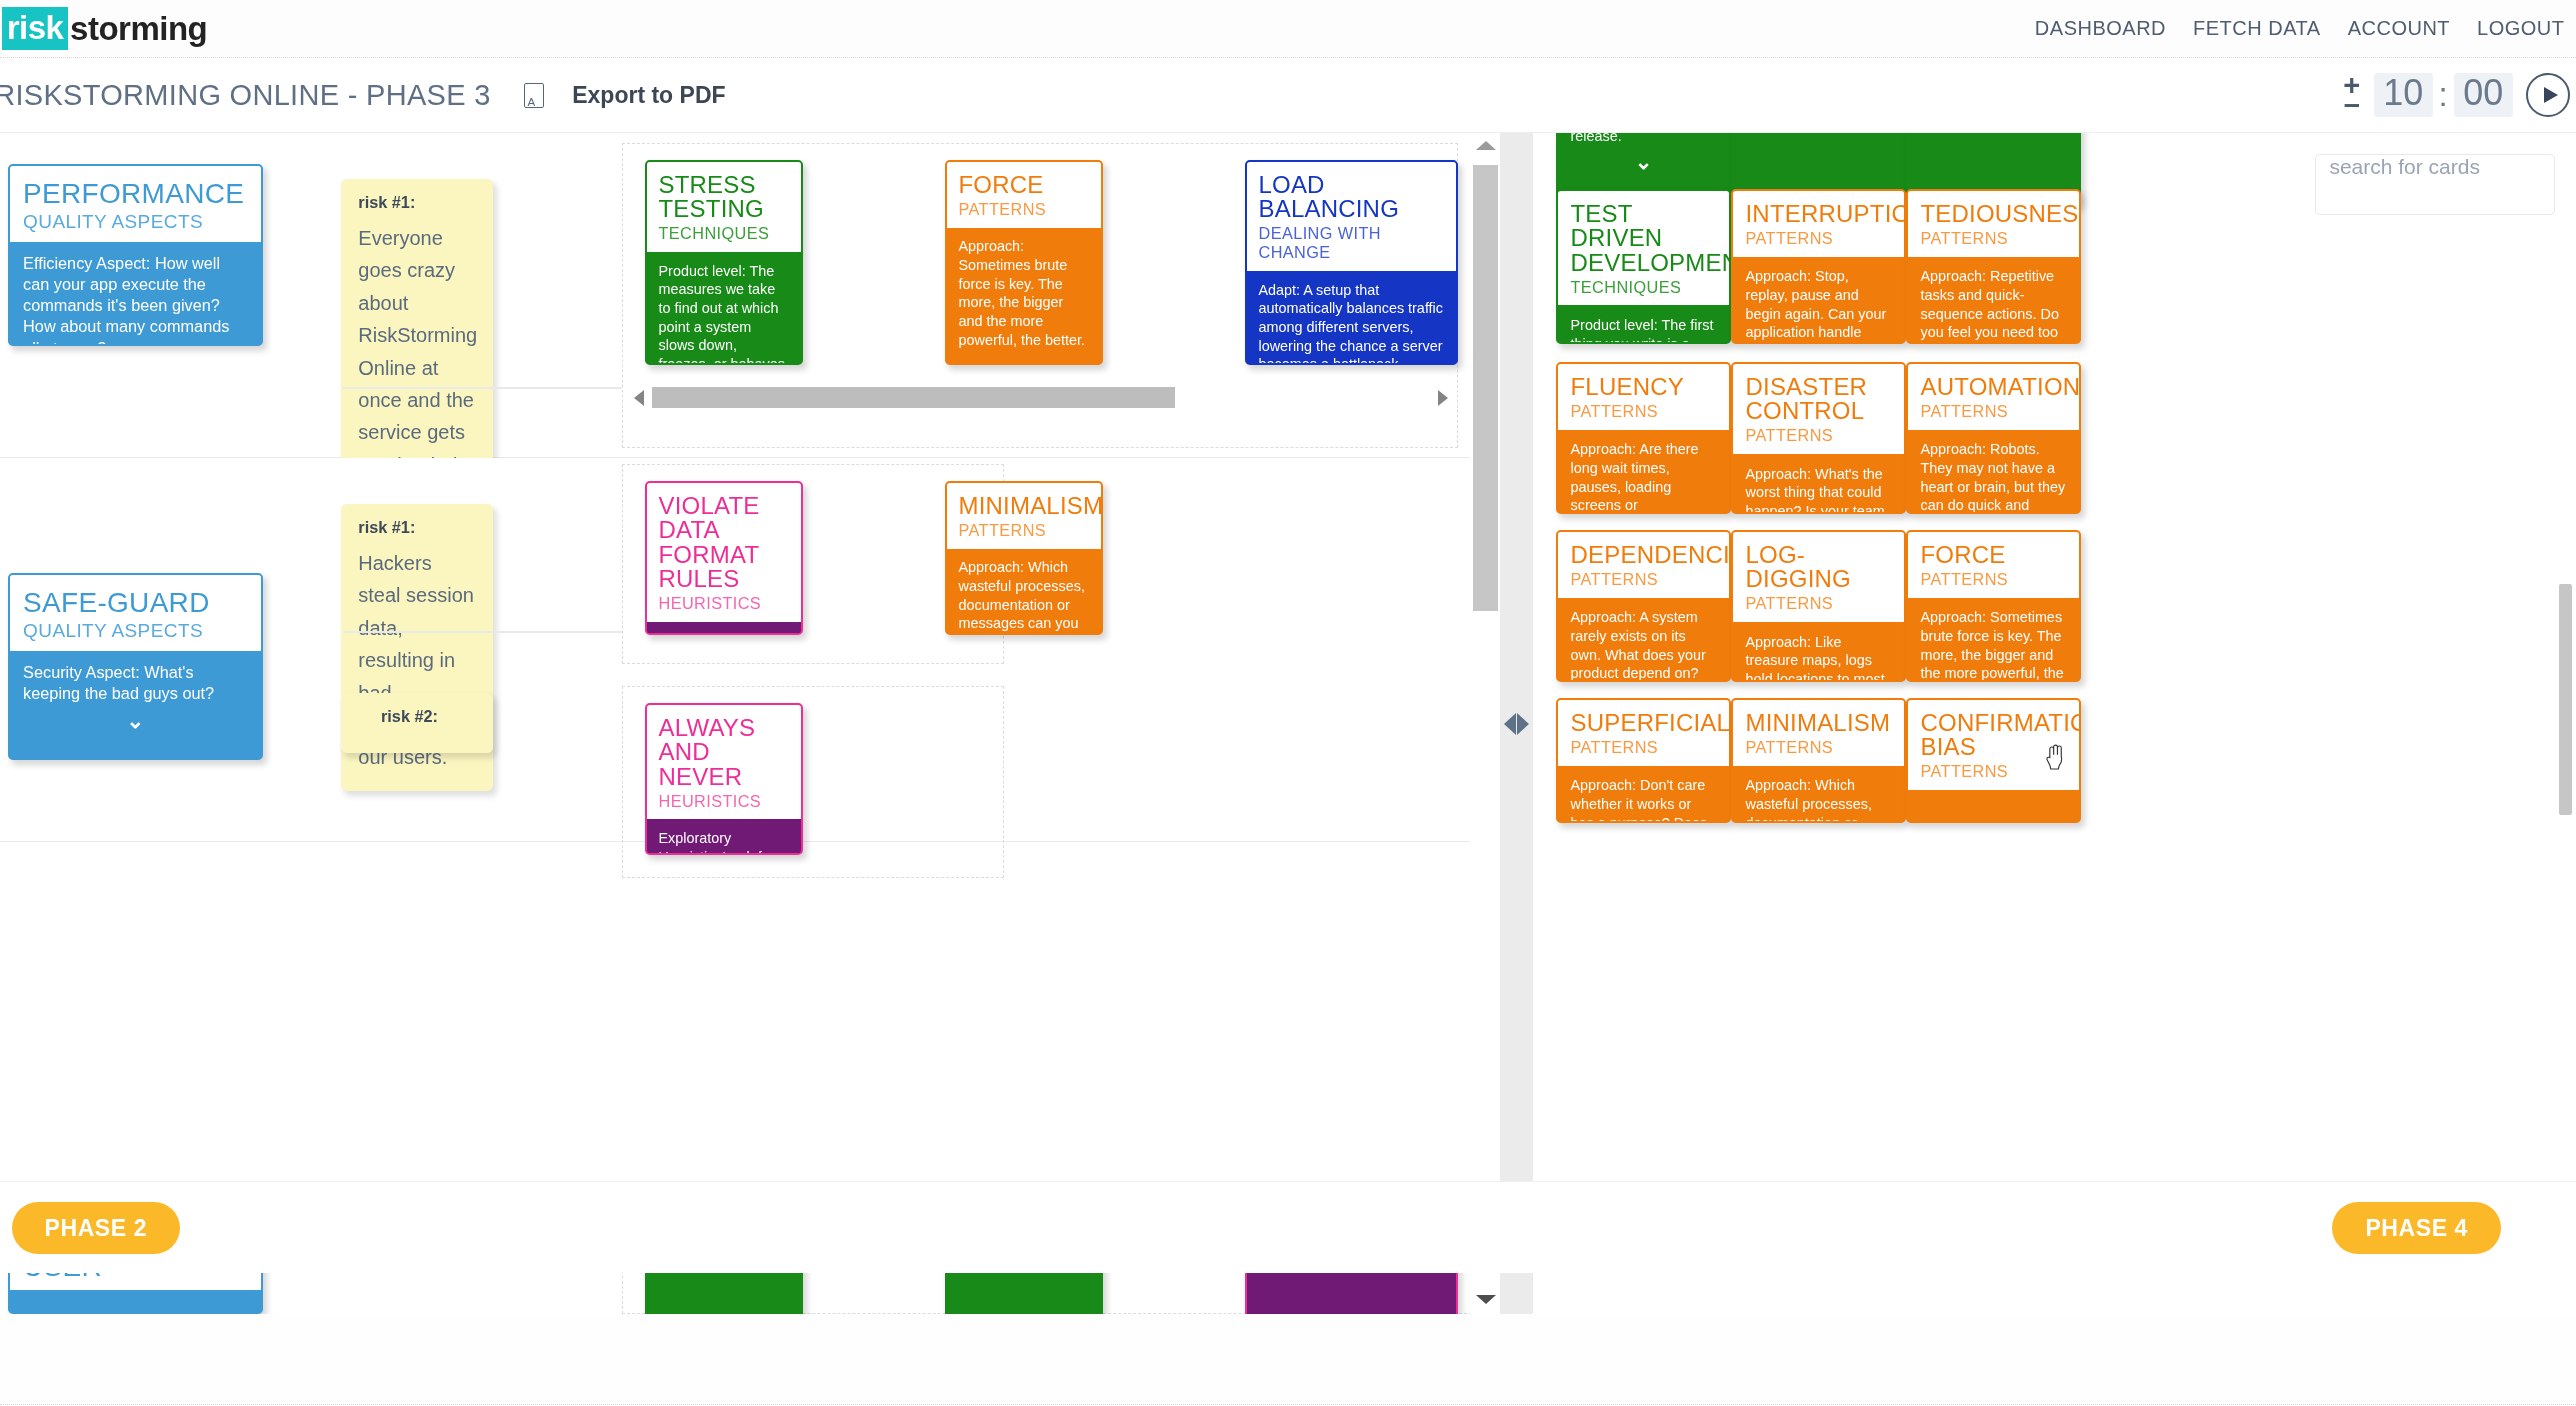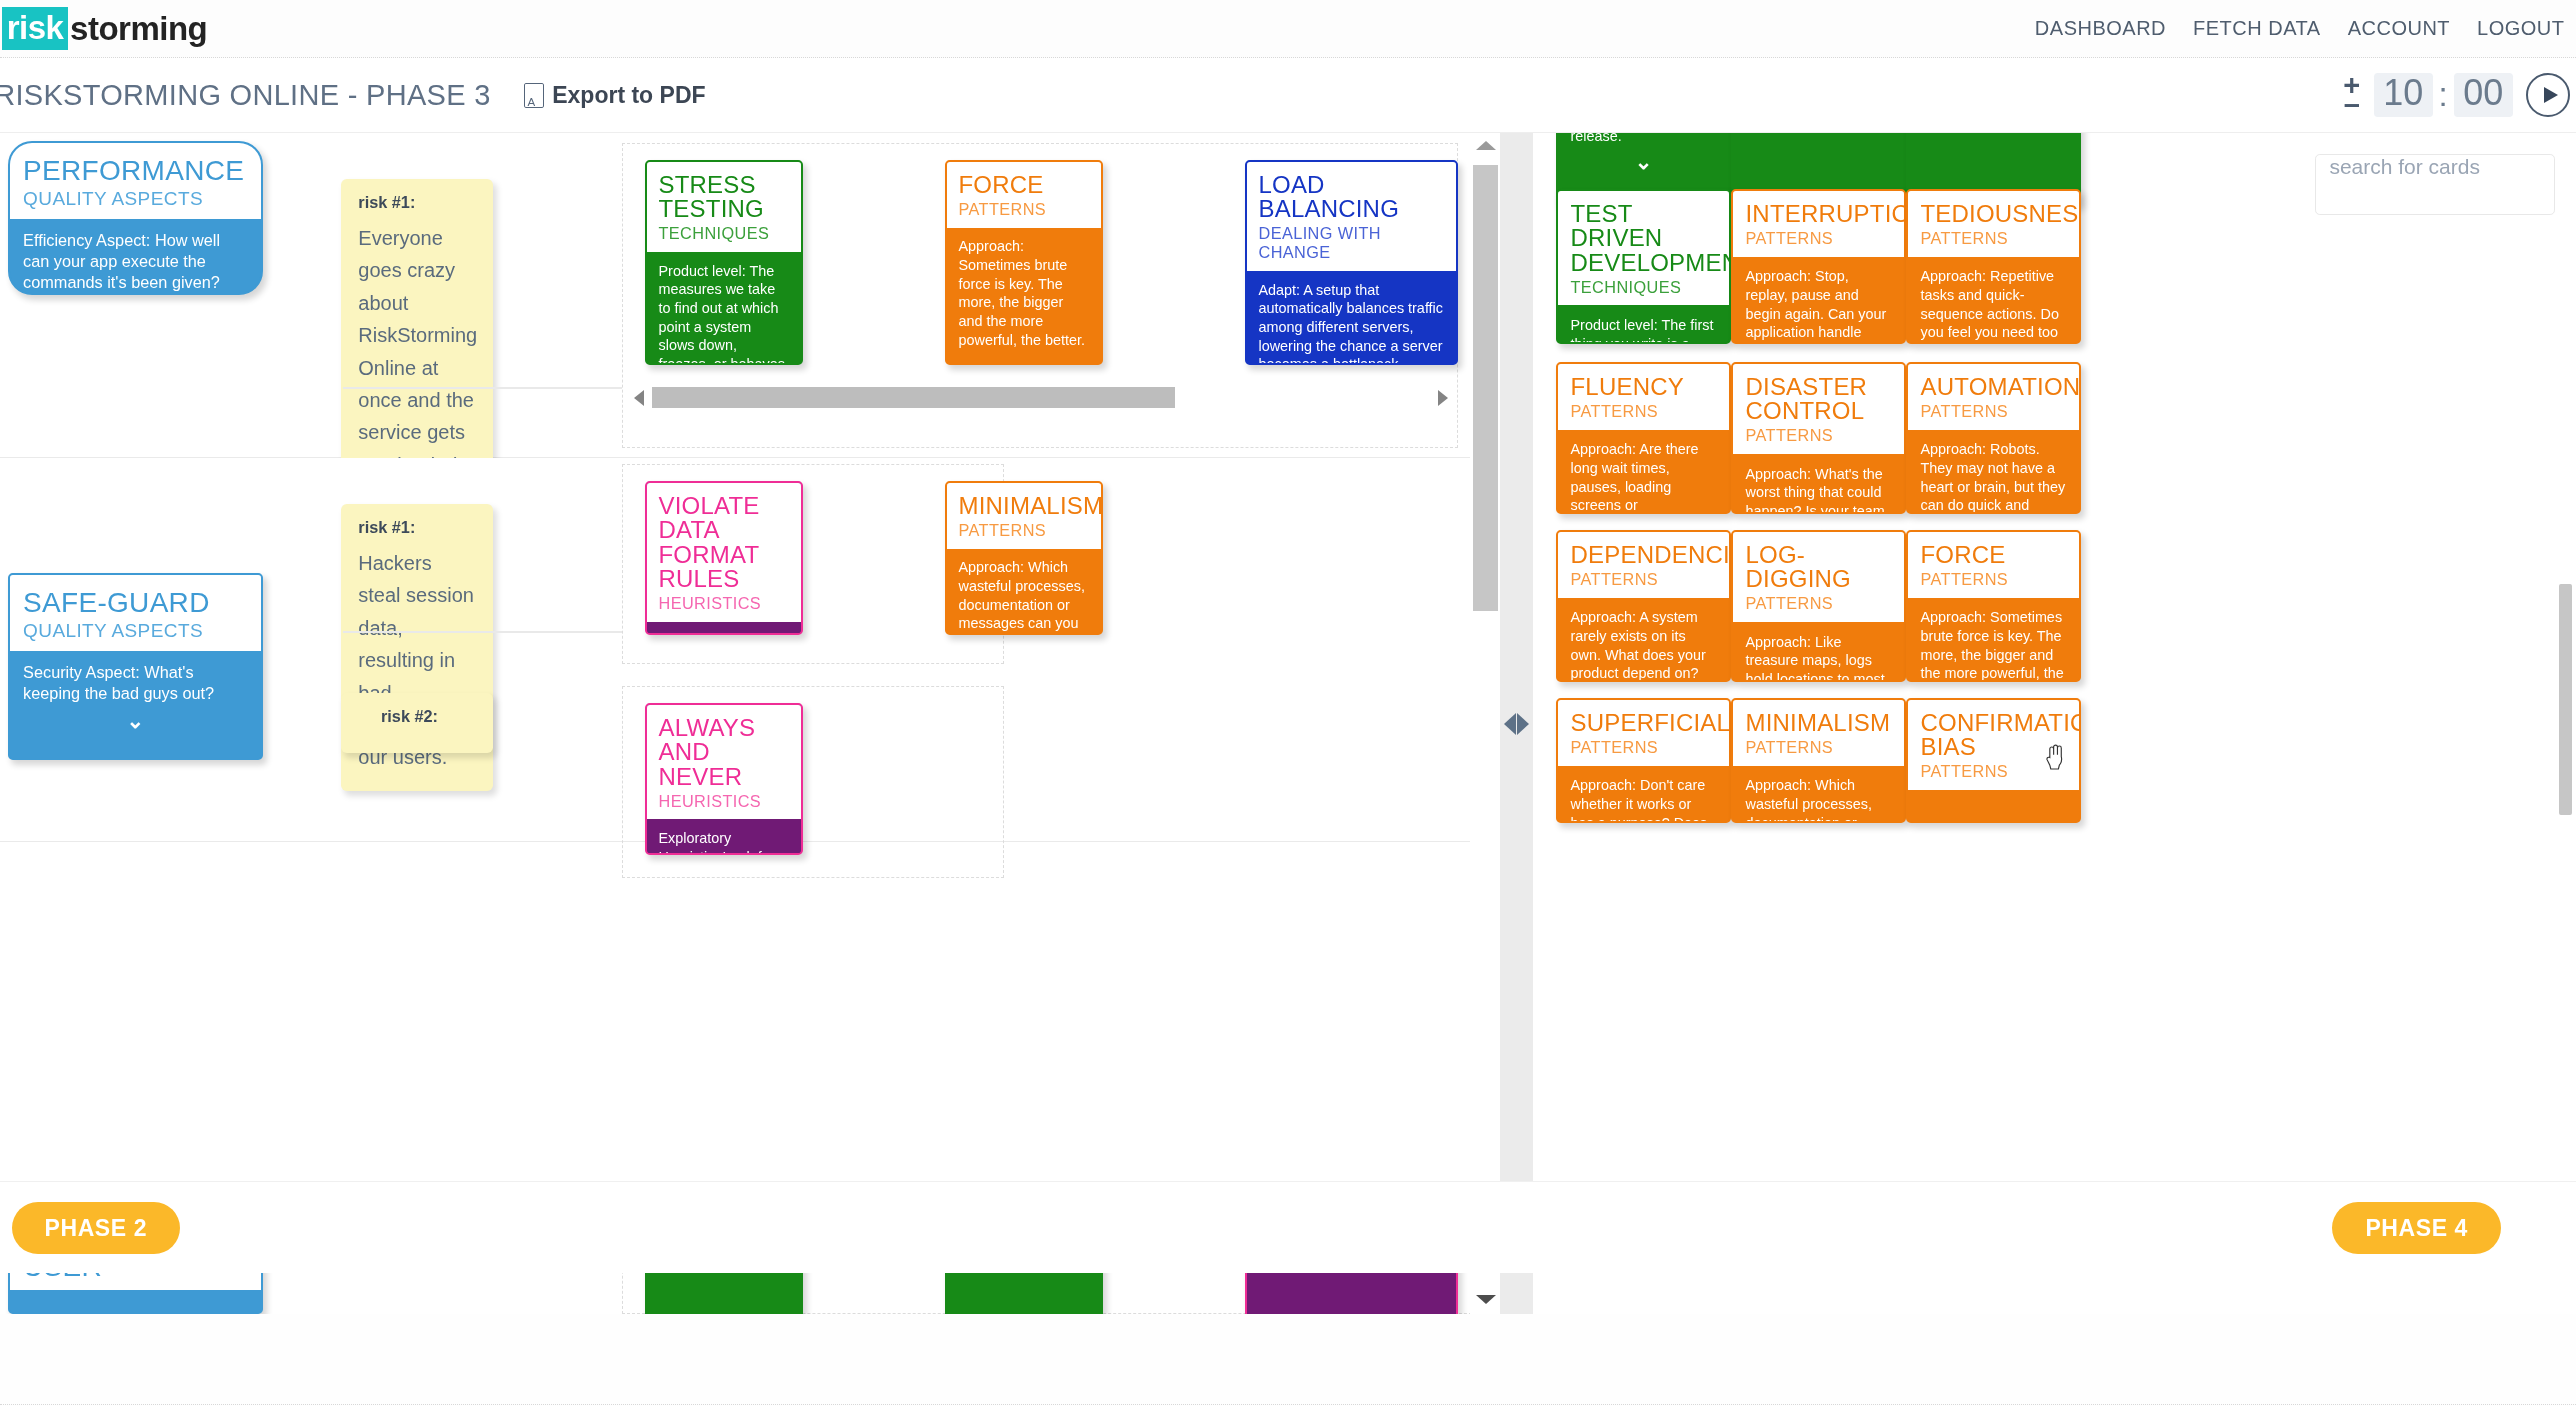--- a/index.html
+++ b/index.html
@@ -35,21 +35,21 @@
   .page-title { color: #5f7085; font-size: 29px; letter-spacing: 0.3px; margin-left: -5.8px; white-space: nowrap; }
   .export-link { display: flex; align-items: center; gap: 8.6px; margin-left: 33px; cursor: pointer; }
   .pdf-glyph {
     width: 20px; height: 25px; border: 1.9px solid #55657a; border-radius: 1.9px;
     position: relative; display: inline-block;
   }
   .pdf-glyph::after {
     content: "A"; position: absolute; bottom: -1.9px; left: 2.9px;
     font-size: 11.5px; color: #55657a; line-height: 1;
   }
-  .export-label { color: #3c4654; font-size: 23px; font-weight: bold; white-space: nowrap; }
+  .export-label { color: #3c4654; font-size: 23px; font-weight: bold; white-space: nowrap; margin-left: 20px; }
 
   .timer-wrap { margin-left: auto; margin-right: 5.8px; display: flex; align-items: center; gap: 13.4px; }
   .plusminus { display: flex; flex-direction: column; gap: 1.9px; align-items: center; }
   .pm-btn { color: #4a5a6e; font-size: 29px; font-weight: bold; line-height: 17.3px; cursor: pointer; }
   .timer-digits { display: flex; align-items: center; gap: 5.8px; }
   .digit-box {
     background: #eef1f5; color: #6b7b8d; font-size: 36px;
     padding: 1.9px 9.6px 5.8px 9.6px; border-radius: 3.8px; line-height: 1;
   }
   .colon { color: #6b7b8d; font-size: 33px; }
@@ -220,21 +220,21 @@
       <span class="play-tri"></span>
     </div>
   </div>
 </div>
 
 <div class="workspace">
 
   <div class="left-board">
 
     <div class="board-row" style="position:absolute;left:0;top:0;width:1470px;height:325px;">
-      <div class="aspect-card" style="left:7.7px;top:8px;height:154px;border-radius:24px;">
+      <div class="aspect-card" style="left:7.7px;top:31px;height:182px;">
         <div class="aspect-head">
           <div class="aspect-title">PERFORMANCE</div>
           <div class="aspect-sub">QUALITY ASPECTS</div>
         </div>
         <div class="aspect-body">Efficiency Aspect: How well can your app execute the commands it's been given? How about many commands all at once?</div>
 
       </div>
 
       <div class="sticky" style="left:341px;top:46px;">
         <div class="sticky-label">risk #1:</div>

